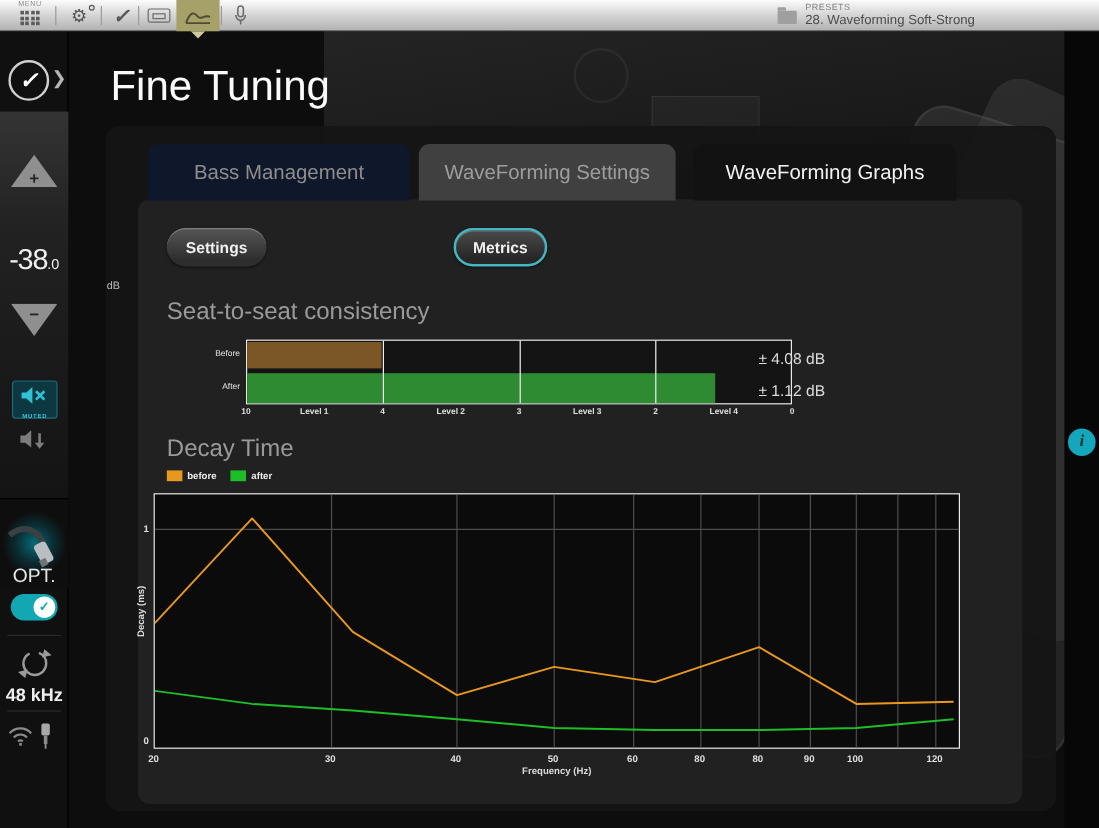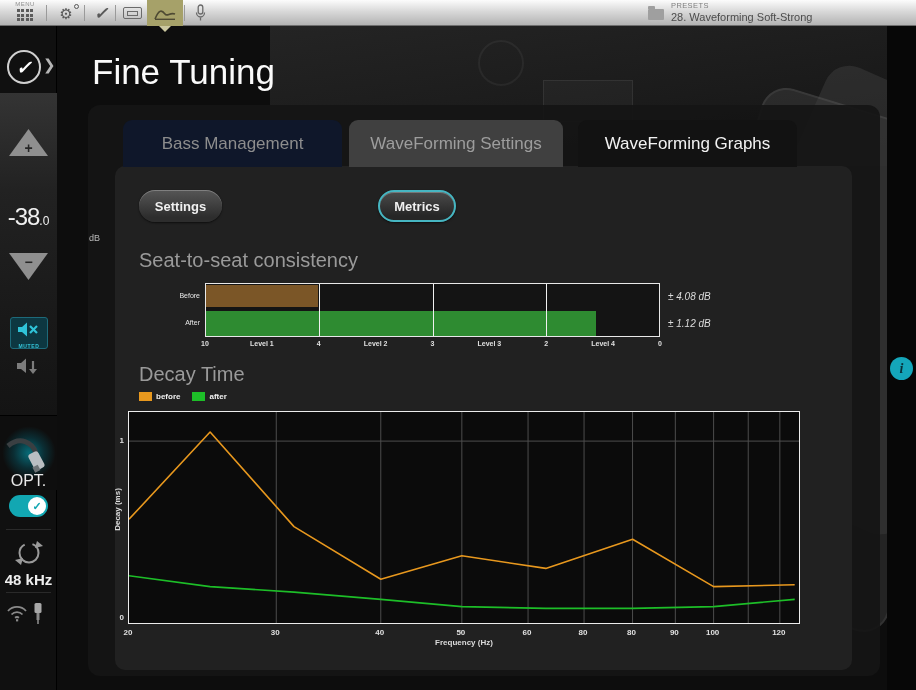--- a/index.html
+++ b/index.html
@@ -85,21 +85,21 @@
   .pill-1 { left:139px; width:83px; }
   .pill-2 { left:240px; width:121px; }
   .pill-3 { left:378px; width:78px; border:2px solid #46b6c2; background:linear-gradient(#4a4a4a, #262626 85%); }
   .section-title { position:absolute; color:#9a9a9a; font-size:20px; font-weight:300; z-index:4; }
 
   
   .seat-plot { position:absolute; left:205px; top:283px; width:455px; height:54px; background:#141414; border:1px solid #e8e8e8; z-index:4; }
   .seat-bar { position:absolute; left:0; z-index:1; }
   .seat-sep { position:absolute; top:0; width:1px; height:100%; background:#f0f0f0; z-index:2; }
   .seat-rowlabel { position:absolute; width:45px; text-align:right; color:#e8e8e8; font-size:7px; z-index:4; }
-  .seat-anno { position:absolute; left:668px; color:#dcdcdc; font-size:10px; z-index:4;font-style:italic; }
+  .seat-anno { position:absolute; left:632px; color:#dcdcdc; font-size:13px; z-index:4; }
   .seat-tick { position:absolute; top:340px; transform:translateX(-50%); color:#e0e0e0; font-size:7px; font-weight:bold; z-index:4; }
 
   
   .legend { position:absolute; left:139px; top:392px; display:flex; align-items:center; z-index:4; }
   .legend-swatch { width:13px; height:9px; margin-right:4px; }
   .legend-label { color:#f0f0f0; font-size:8px; font-weight:bold; margin-right:12px; }
   .decay-plot { position:absolute; left:128px; top:411px; width:672px; height:213px; background:#0b0b0b; border:1px solid #ececec; z-index:4; }
   .decay-xtick { position:absolute; top:628px; transform:translateX(-50%); color:#e0e0e0; font-size:8px; font-weight:bold; z-index:4; }
   .decay-ytick { position:absolute; width:14px; text-align:right; color:#e0e0e0; font-size:8px; font-weight:bold; z-index:4; }
   .decay-xlabel { position:absolute; left:128px; top:638px; width:672px; text-align:center; color:#dcdcdc; font-size:8px; font-weight:bold; z-index:4; }

